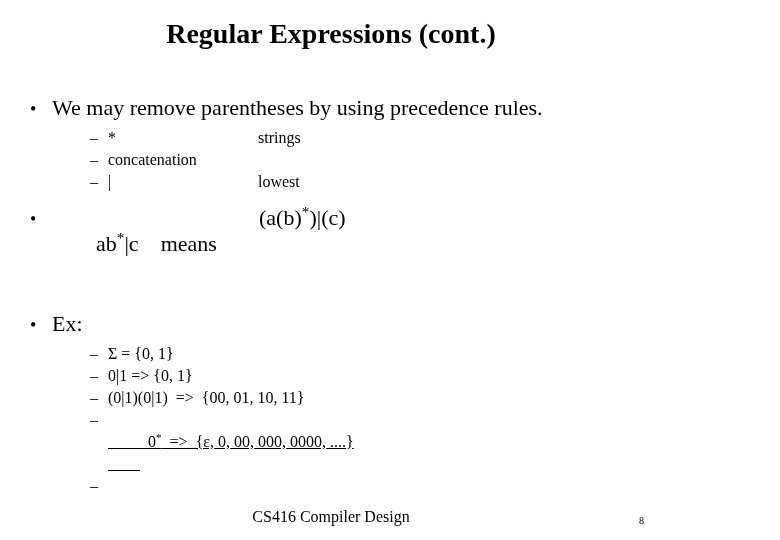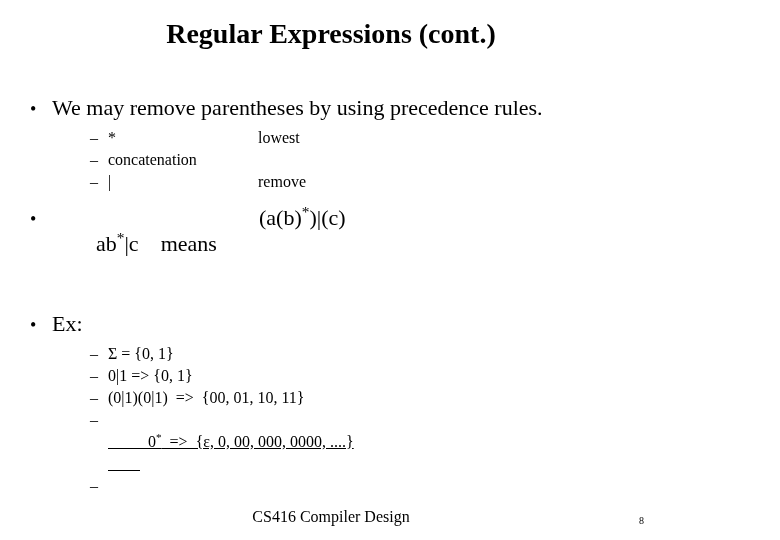--- a/index.html
+++ b/index.html
@@ -133,30 +133,30 @@
 
     <div class="bullet">
       <span class="dot">•</span>
       <span>We may remove parentheses by using precedence rules.</span>
     </div>
 
     <div class="sublist">
       <div class="sub">
         <span class="dash">–</span>
         <span class="col1">*</span>
+        <span class="col2">strings</span>
+      </div>
+      <div class="sub">
+        <span class="dash">–</span>
+        <span class="col1">concatenation</span>
+      </div>
+      <div class="sub">
+        <span class="dash">–</span>
+        <span class="col1">|</span>
         <span class="col2">lowest</span>
-      </div>
-      <div class="sub">
-        <span class="dash">–</span>
-        <span class="col1">concatenation</span>
-      </div>
-      <div class="sub">
-        <span class="dash">–</span>
-        <span class="col1">|</span>
-        <span class="col2">remove</span>
       </div>
     </div>
 
     <div class="means-row">
       <span class="dot">•</span>
       <span class="means-left" style="white-space:pre;">
         <span>ab</span><sup>*</sup><span>|c    means</span>
       </span>
       <span class="means-right">
         <span>(a(b)</span><sup>*</sup><span>)|(c)</span>

